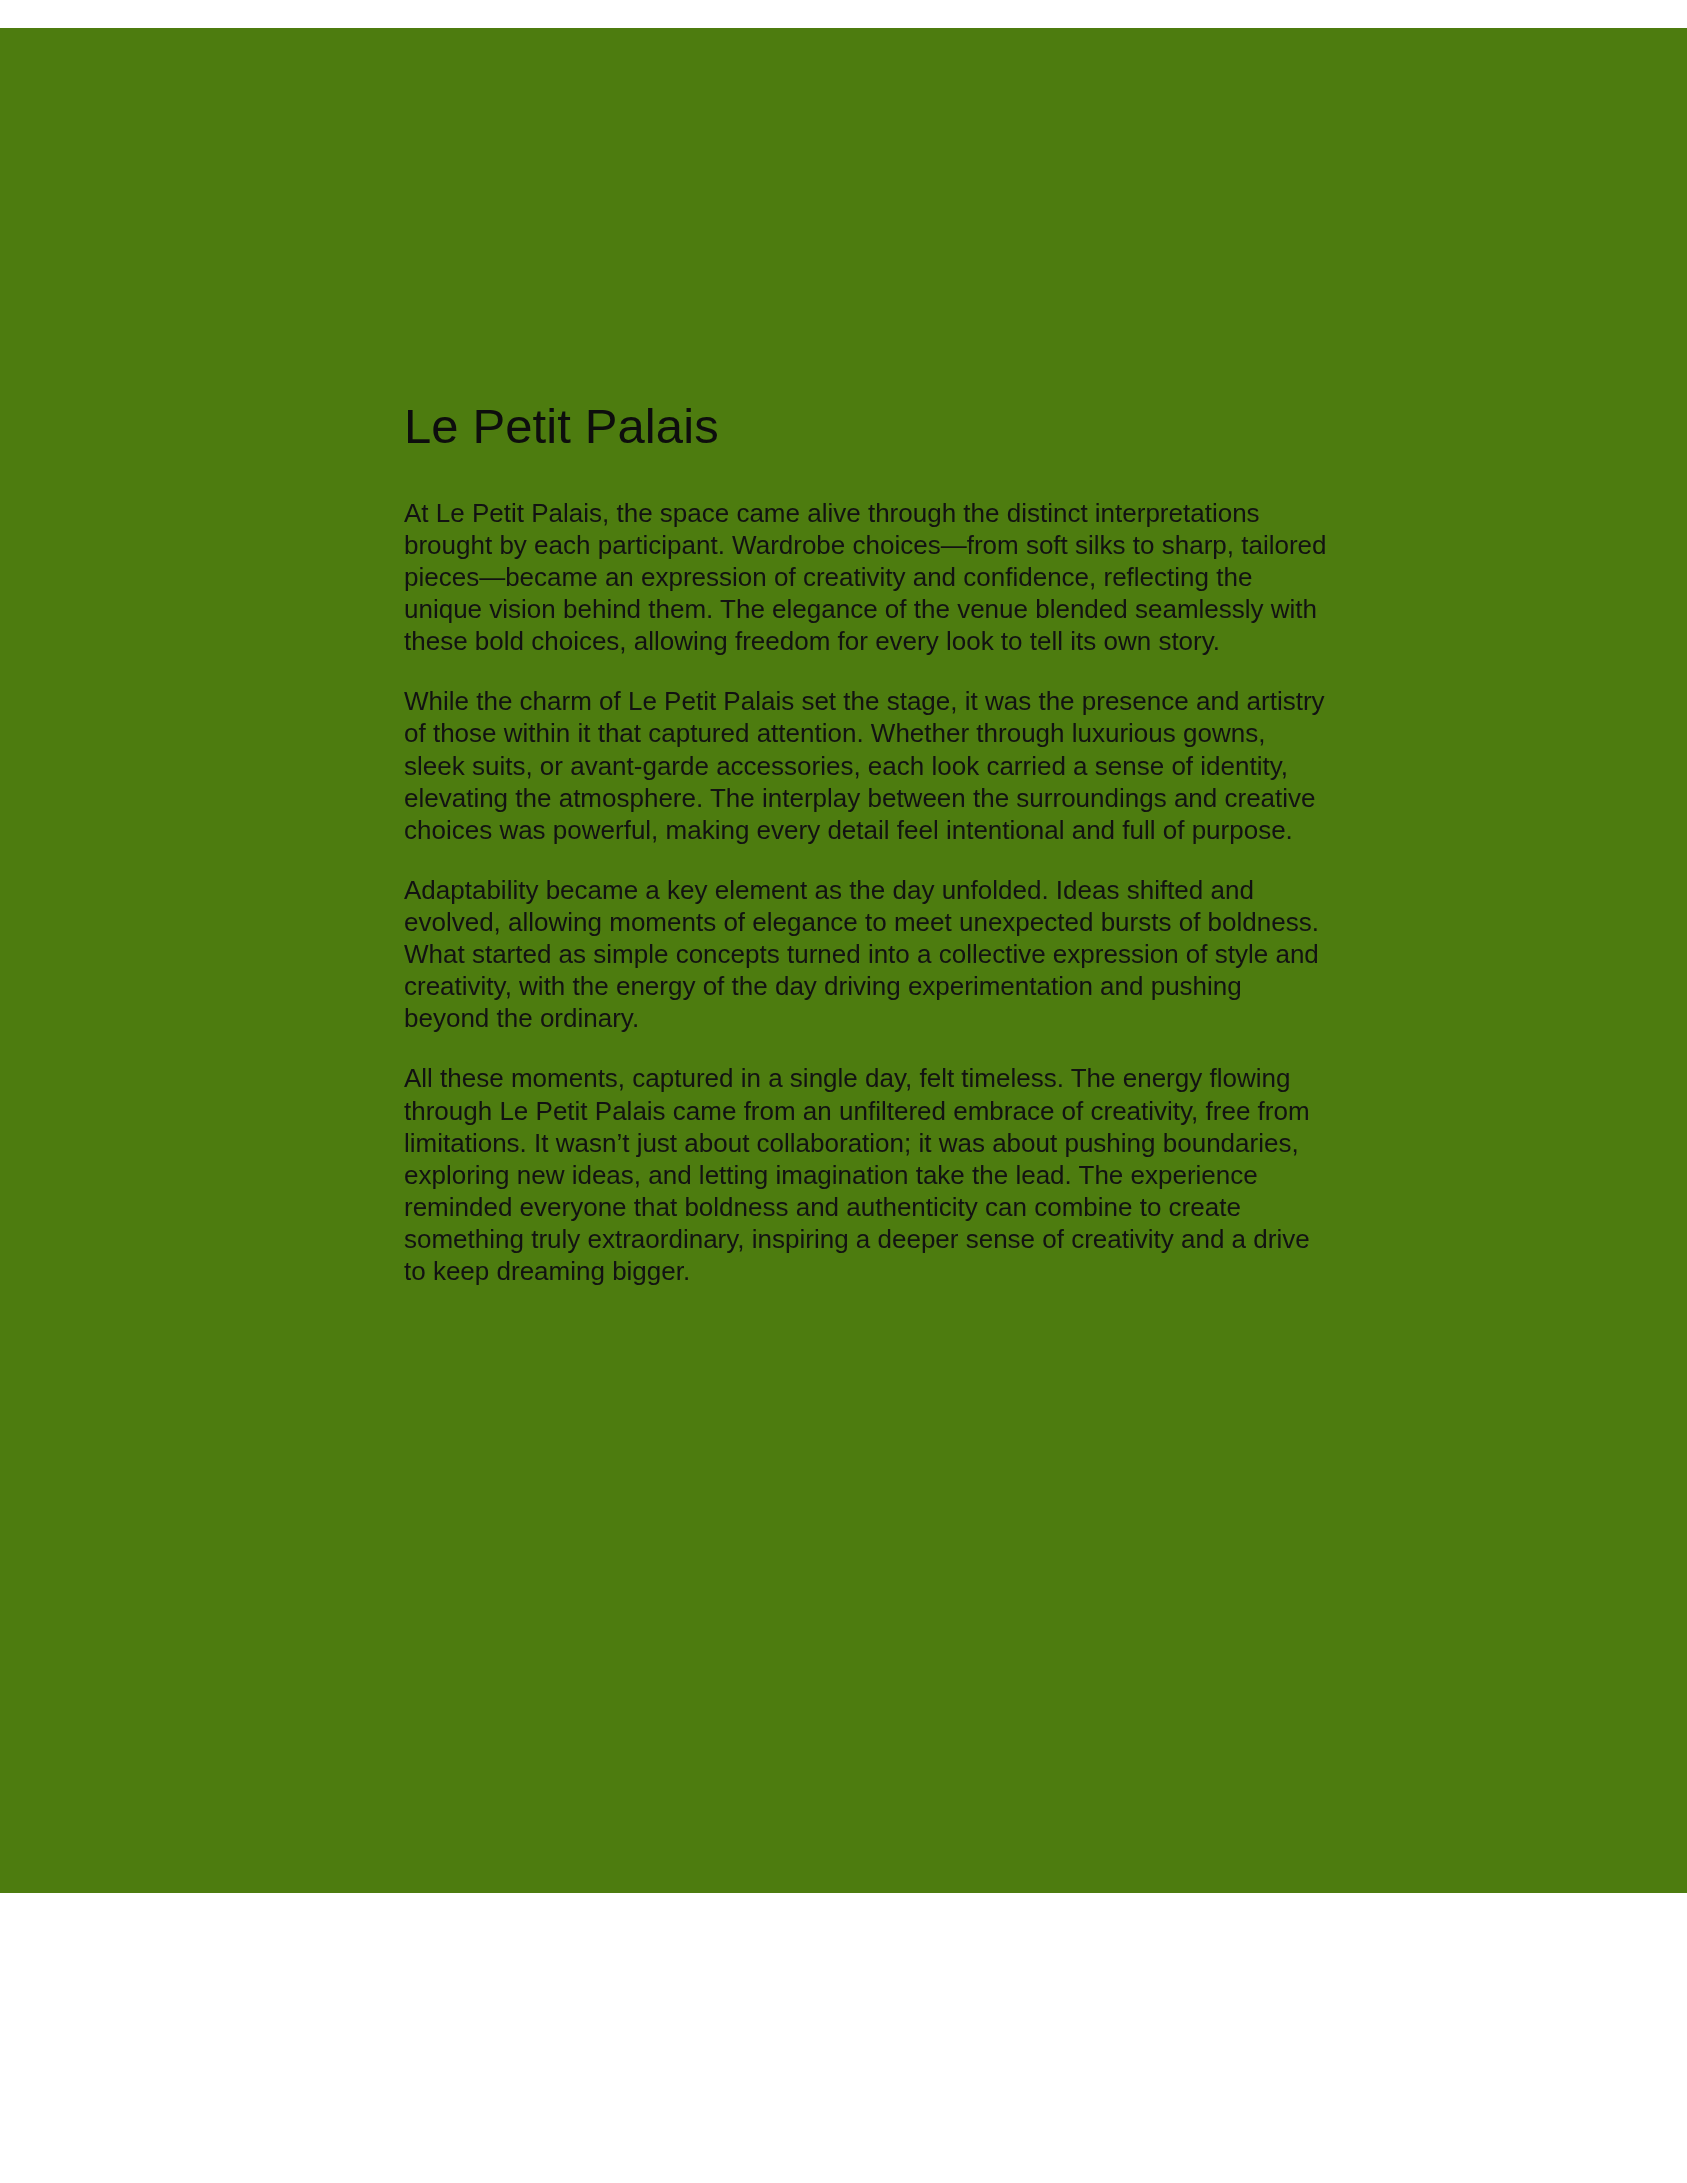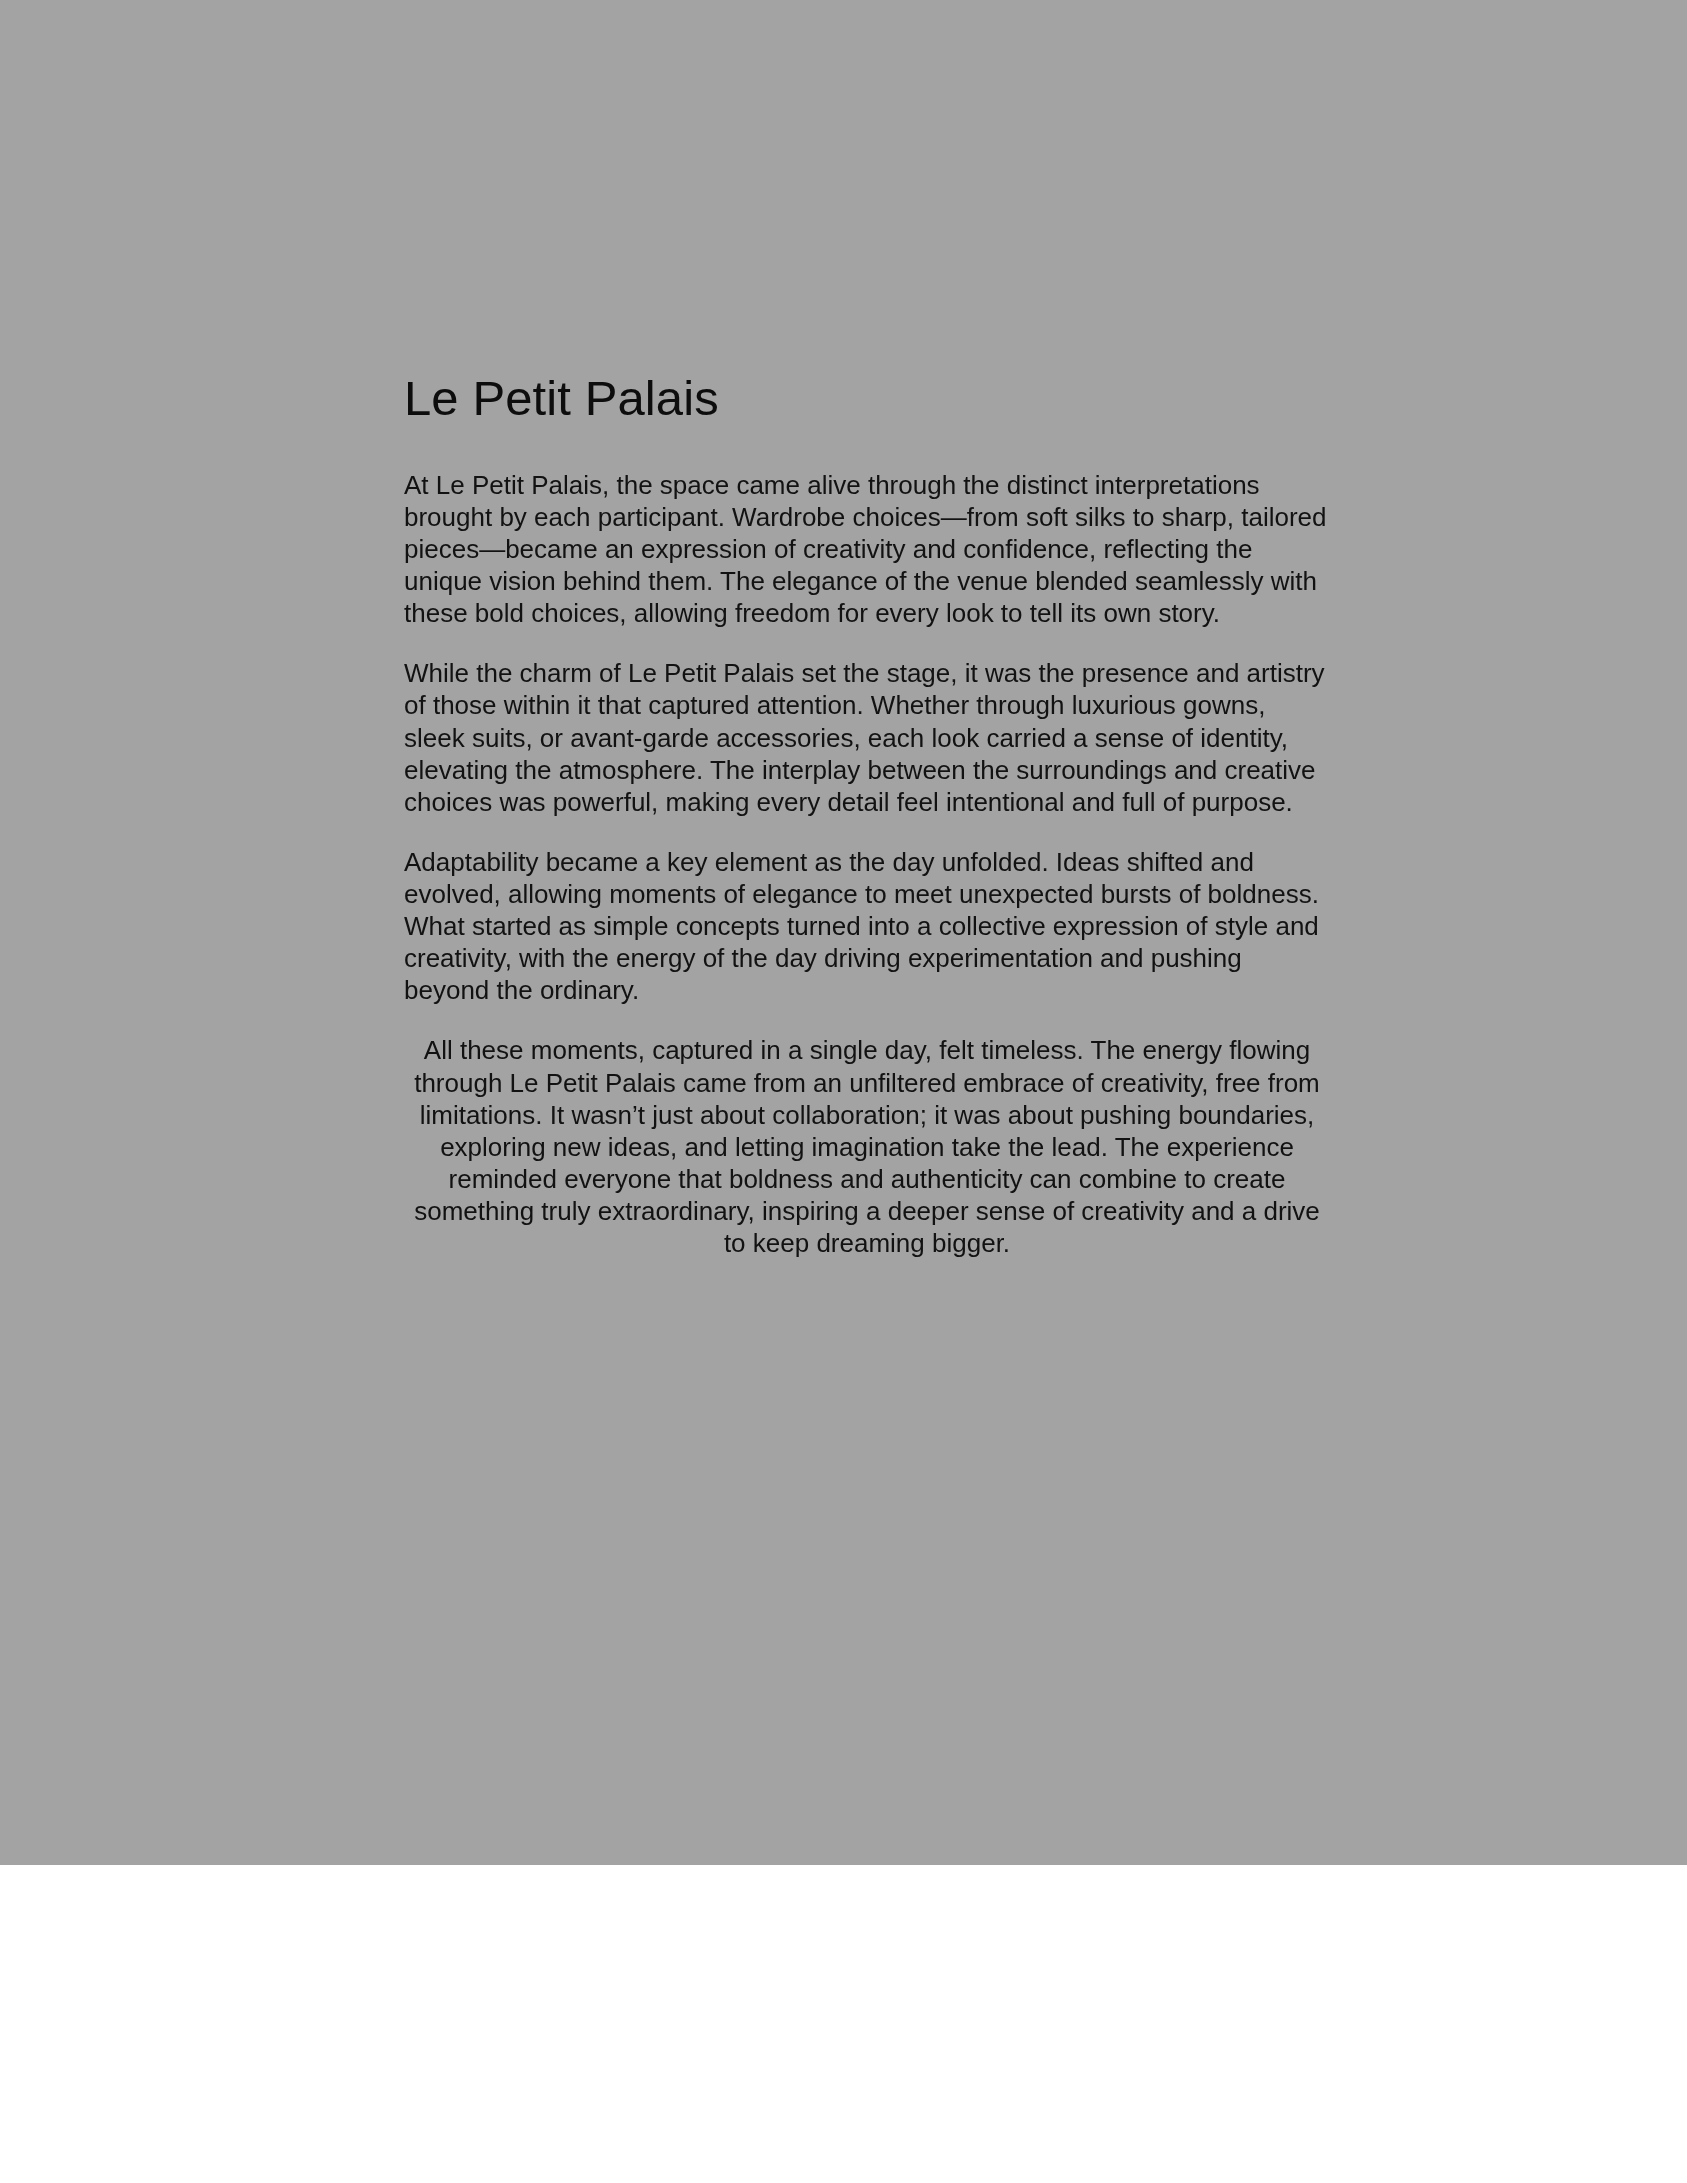--- a/index.html
+++ b/index.html
@@ -5,23 +5,24 @@
   html, body {
     margin: 0;
     padding: 0;
     background: #ffffff;
   }
 
   .page {
     position: relative;
     width: 1687px;
     height: 1865px;
-    background: #a3a3a3;
+    background: #4d7c0f;
     box-sizing: border-box;
     overflow: hidden;
+    margin-top: 28px;
   }
 
   .content {
     position: absolute;
     left: 404px;
     top: 370px;
     width: 926px;
   }
 
   .doc-title {
@@ -44,21 +45,20 @@
     margin: 0;
   }
 
   .doc-body p {
     margin: 0 0 28px 0;
     white-space: pre-wrap;
   }
 
   .doc-body p:last-child {
     margin-bottom: 0;
-    text-align: center;
   }
 </style>
 </head>
 <body>
 
 <div class="page">
   <div class="content">
 
     <h1 class="doc-title">Le Petit Palais</h1>
 

